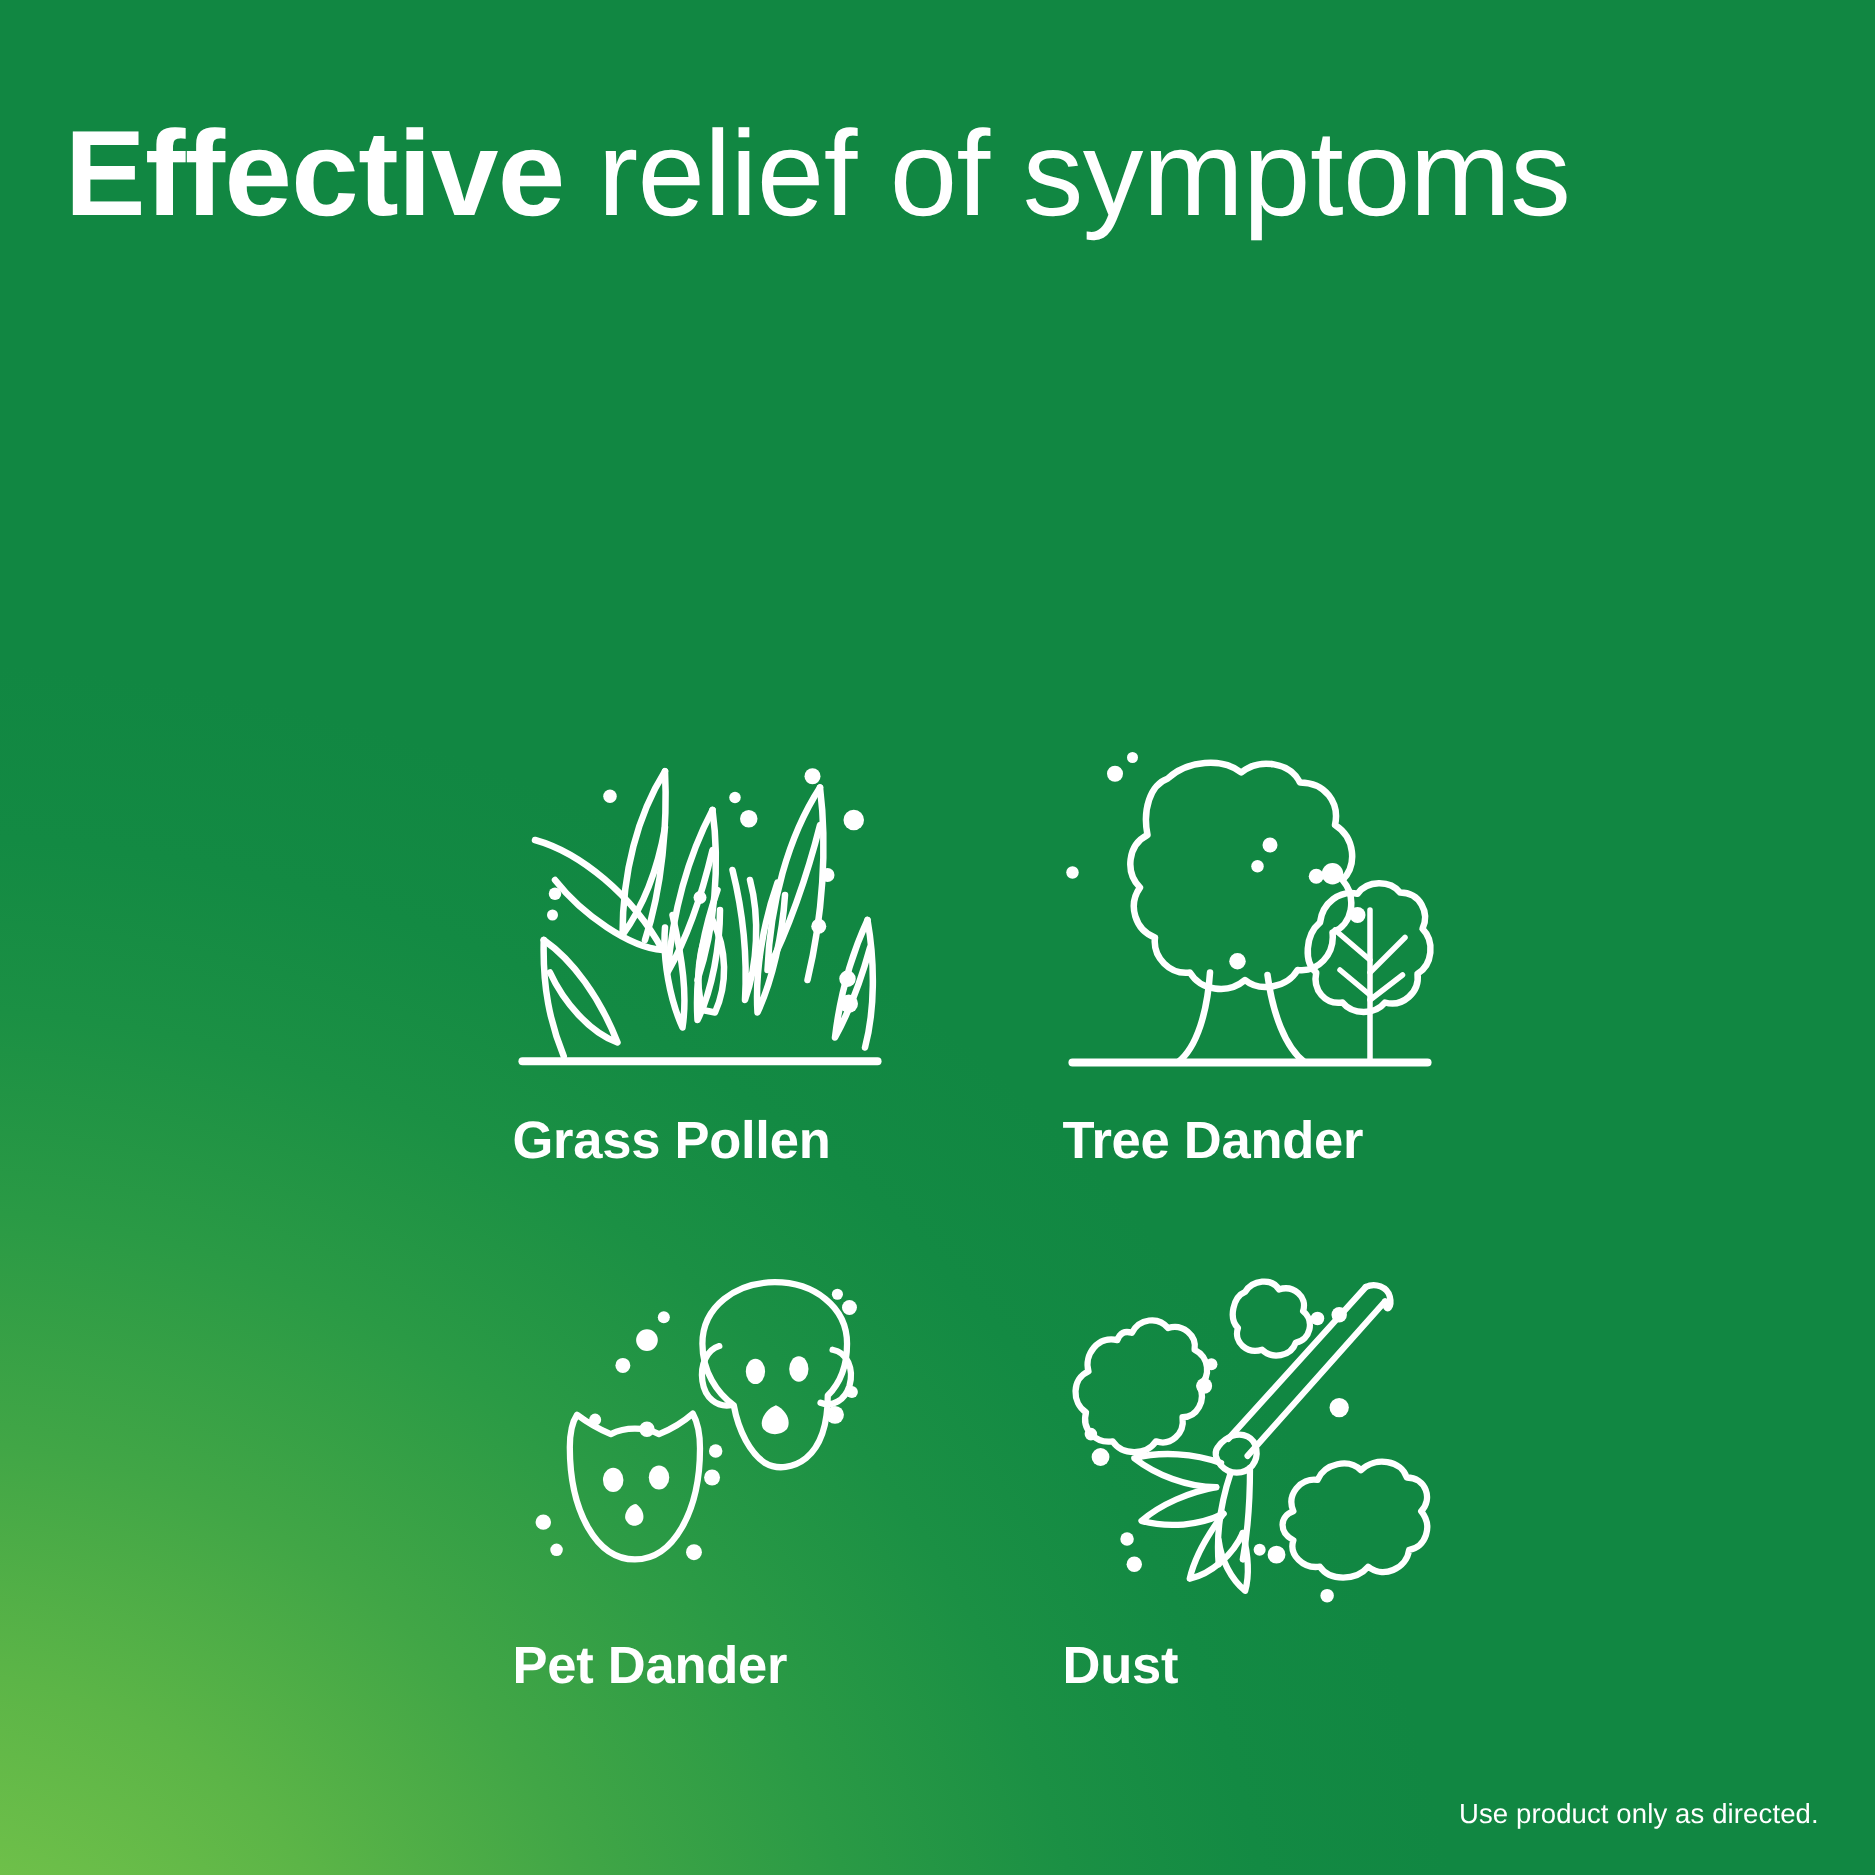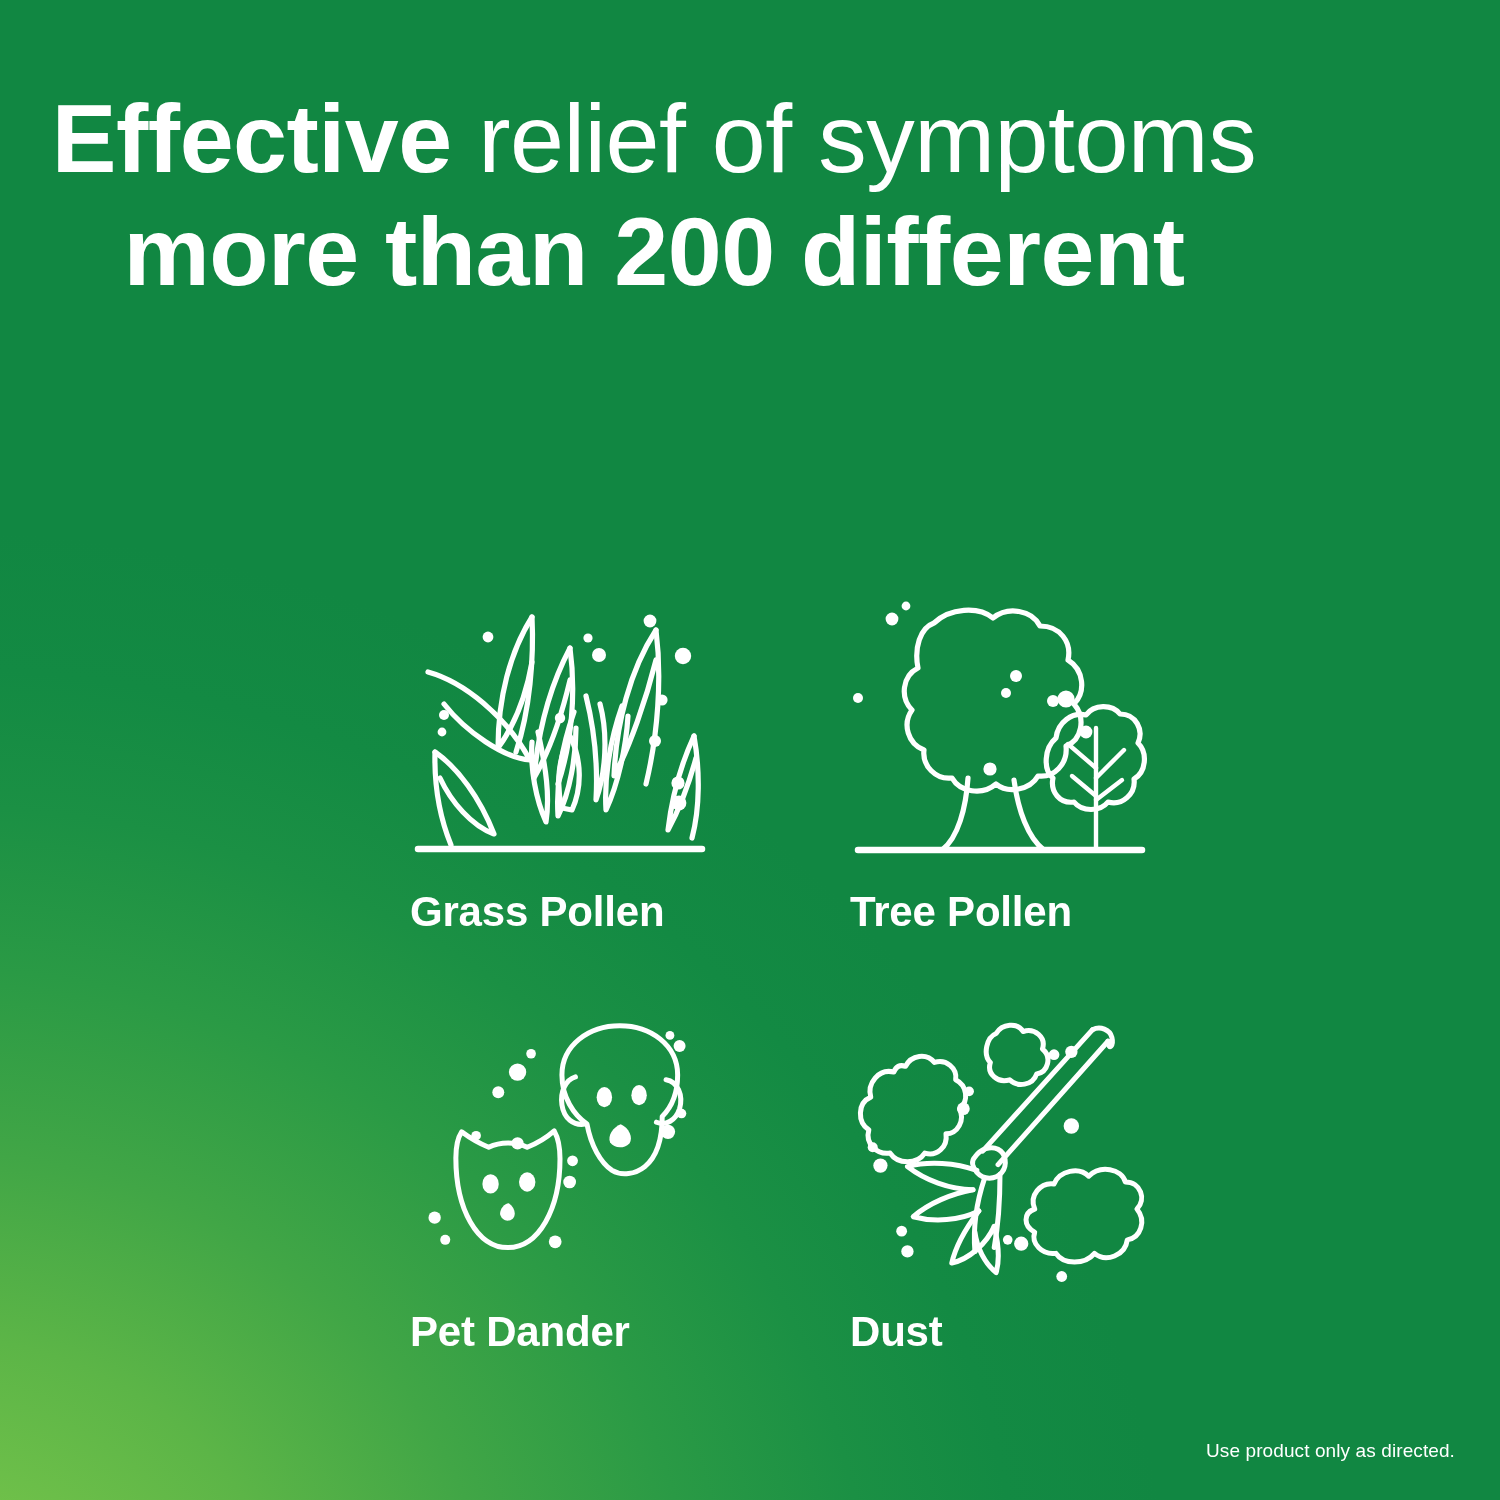--- a/index.html
+++ b/index.html
@@ -122,36 +122,35 @@
     white-space: nowrap;
     text-align: left;
   }
 
   
   #footer {
     position: absolute;
     right: 45px;
     bottom: 35px;
     color: #ffffff;
-    font-size: 19px;
+    font-size: 22px;
     line-height: 28px;
     font-weight: 400;
     letter-spacing: 0.1px;
     white-space: nowrap;
     text-align: right;
   }
 </style>
 </head>
 <body>
 
 <div id="panel">
 
   <div id="headline">
     <span class="ln"><span class="bold">Effective</span><span> relief of symptoms</span></span>
-    <span class="ln bold">more than 200 different</span>
   </div>
 
   <div id="grid">
 
     <div class="cell c0">
       <div class="icon-wrap">
         <svg viewBox="0 0 300 270">
 
           <path class="ln-stroke" d="M25 152 C24 190 30 218 41 245"></path>
           <path class="ln-stroke" d="M25 152 C48 168 70 198 84 234 C62 226 41 202 30 178"></path>
@@ -240,21 +239,21 @@
           <circle class="spore" cx="56" cy="6" r="4.4"></circle>
           <circle class="spore" cx="8" cy="98" r="5"></circle>
           <circle class="spore" cx="166" cy="76" r="6"></circle>
           <circle class="spore" cx="156" cy="93" r="5"></circle>
           <circle class="spore" cx="203" cy="101" r="6"></circle>
           <circle class="spore" cx="216" cy="99" r="8.6"></circle>
           <circle class="spore" cx="236" cy="132" r="6.4"></circle>
           <circle class="spore" cx="140" cy="169" r="6.6"></circle>
         </svg>
       </div>
-      <div class="cell-label">Tree Pollen</div>
+      <div class="cell-label">Tree Dander</div>
     </div>
 
     <div class="cell c3">
       <div class="icon-wrap">
         <svg viewBox="0 0 300 280">
 
           <path class="ln-stroke" d="M148 150 L262 22"></path>
           <path class="ln-stroke" d="M132 136 L246 10"></path>
           <path class="ln-stroke" d="M246 10 C254 6 264 10 266 18 C268 26 263 33 262 22"></path>
 

